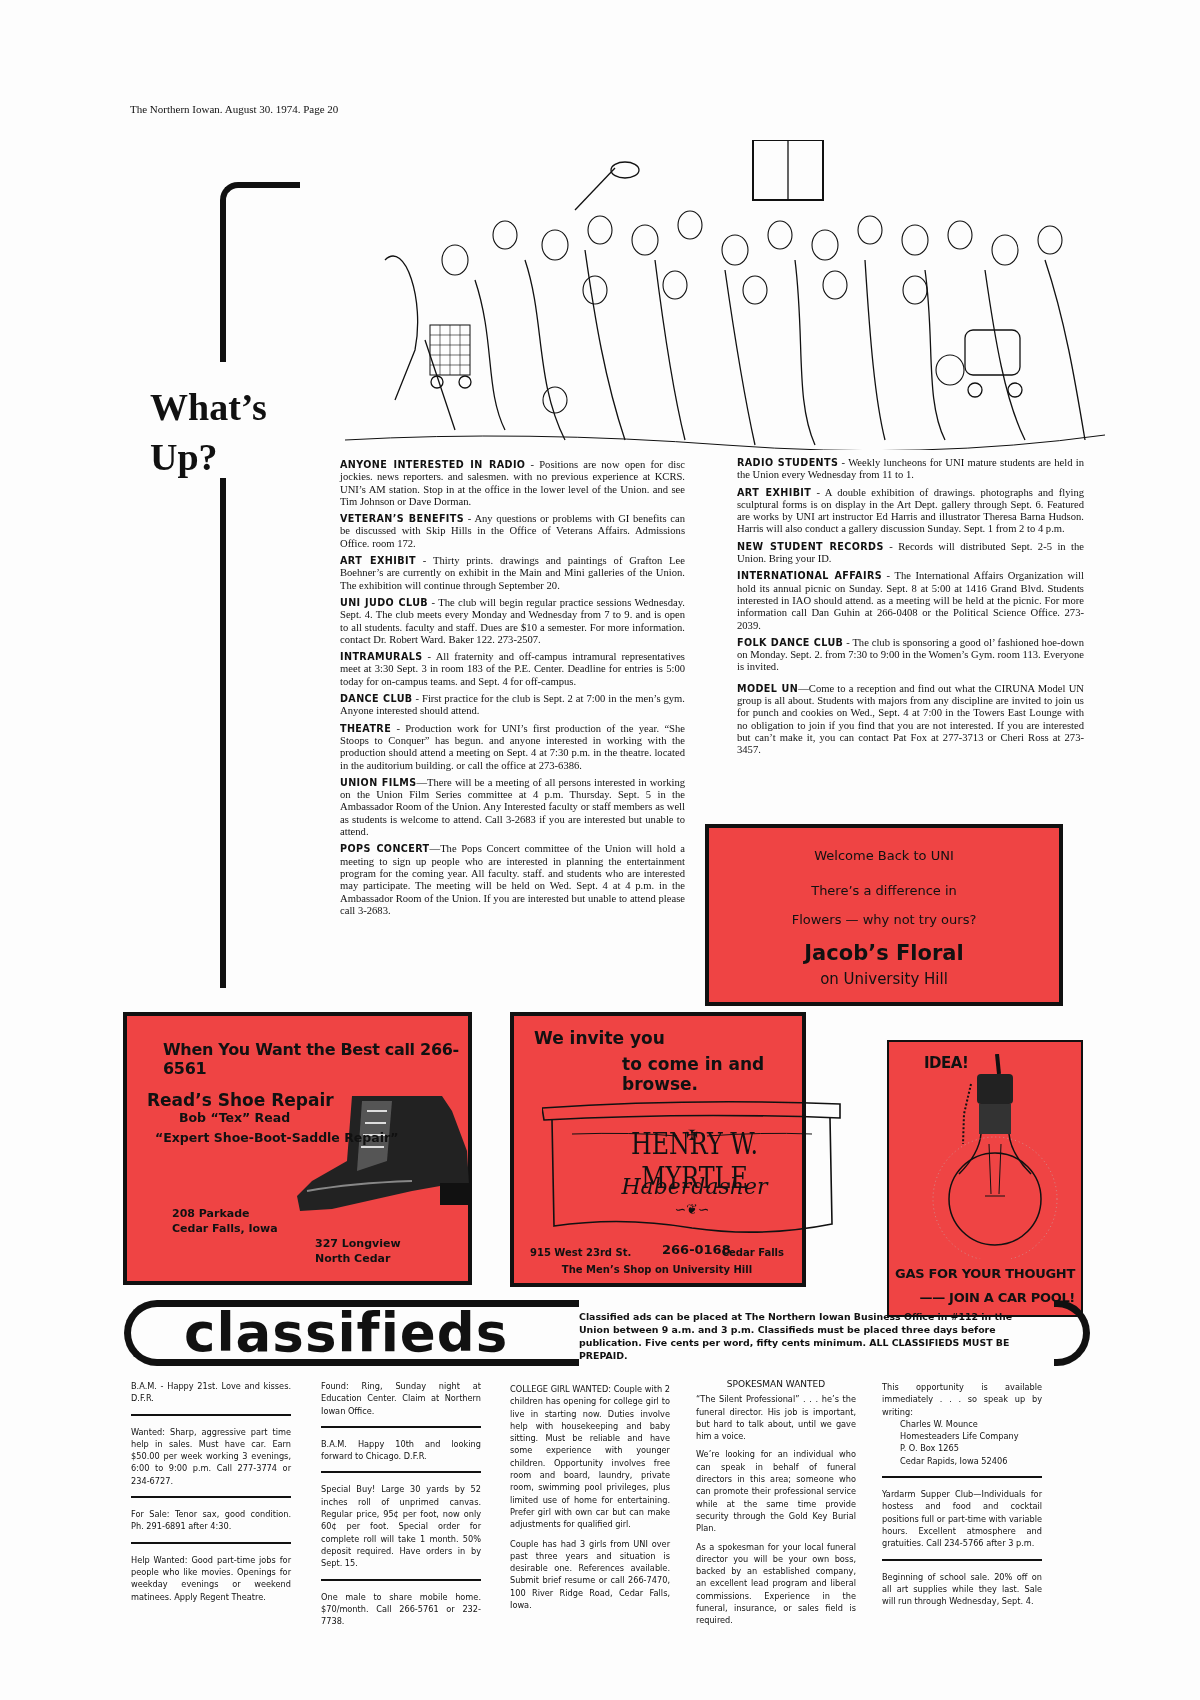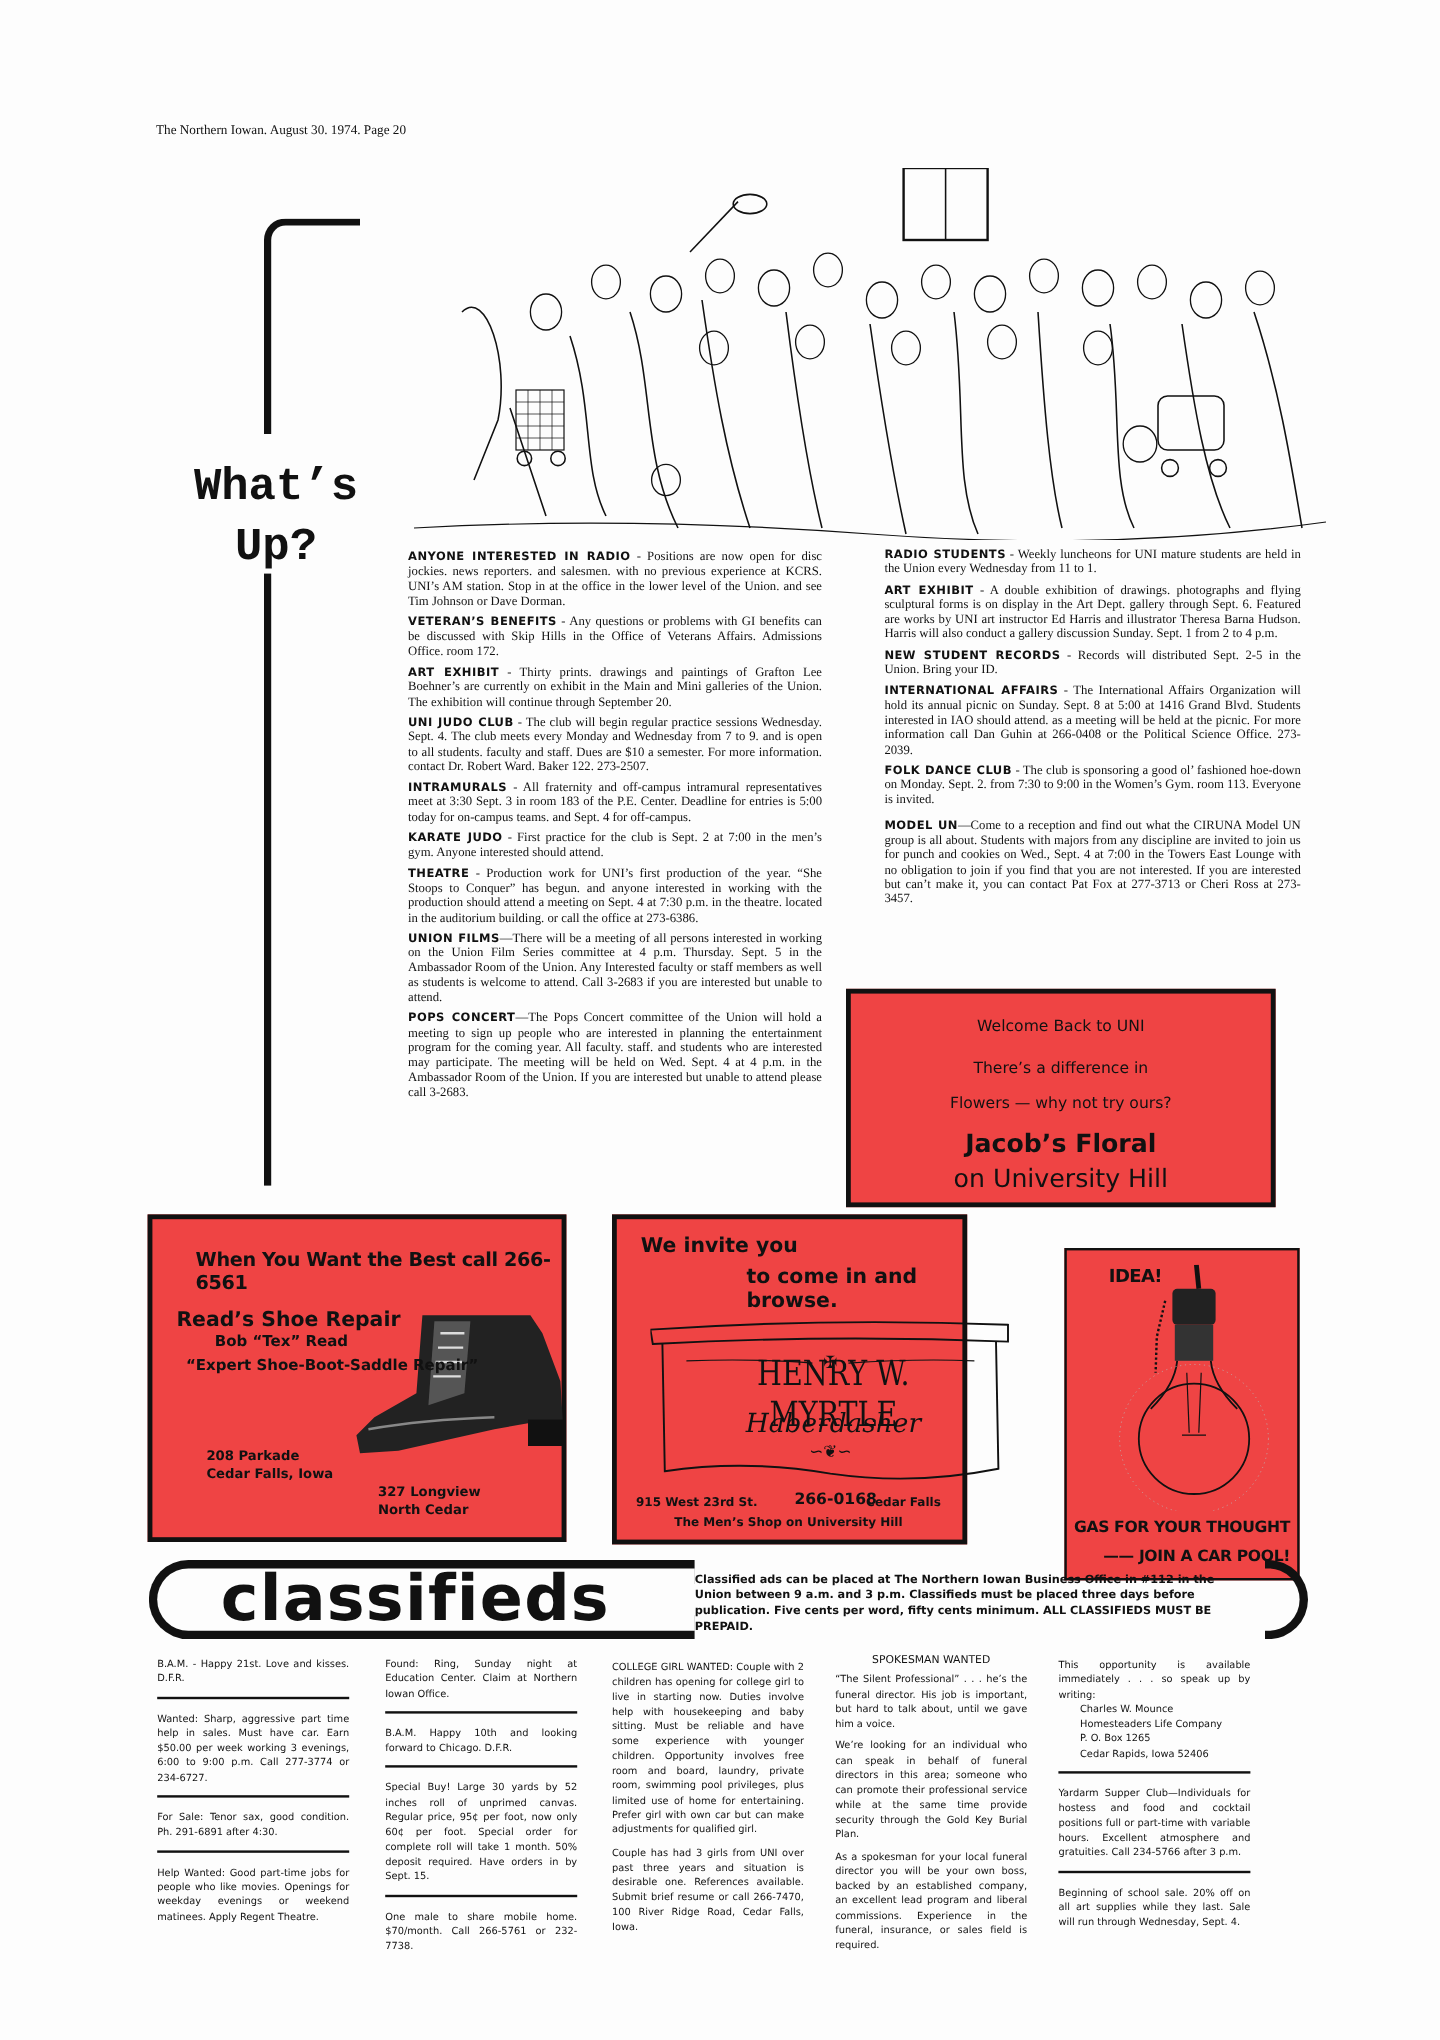--- a/index.html
+++ b/index.html
@@ -5,43 +5,43 @@
   * { box-sizing: border-box; margin: 0; padding: 0; }
   html, body { width: 1200px; height: 1700px; background: #fdfdfd; color: #111; }
   body { position: relative; font-family: "DejaVu Serif", serif; overflow: hidden; }
 
   .folio { position: absolute; left: 130px; top: 103px; font-size: 11px; font-family: "Liberation Serif", serif; }
 
   
   .bracket-top { position: absolute; left: 220px; top: 182px; width: 80px; height: 180px;
     border-left: 6px solid #111; border-top: 6px solid #111; border-top-left-radius: 18px; }
   .bracket-bottom { position: absolute; left: 220px; top: 478px; width: 6px; height: 510px; background: #111; }
-  .whats-up { position: absolute; left: 150px; top: 382px; width: 160px; text-align: center;
-    font-family: Liberation Mono, monospace; font-weight: bold; font-size: 38px; line-height: 50px; }
+  .whats-up { position: absolute; left: 150px; top: 382px; width: 160px; 
+    font-family: Liberation Serif, serif; font-weight: bold; font-size: 38px; line-height: 50px; }
 
   
   .illustration { position: absolute; left: 325px; top: 140px; width: 785px; height: 310px; }
 
   
   .col { position: absolute; font-family: "Liberation Serif", serif; font-size: 10.6px; line-height: 12.3px; text-align: justify; }
   .col-left { left: 340px; top: 459px; width: 345px; }
   .col-right { left: 737px; top: 457px; width: 347px; }
   .event { margin-bottom: 5px; }
   .event.gap { margin-top: 9px; }
   .event-title { font-family: "DejaVu Sans", sans-serif; font-weight: bold; font-size: 9.6px; letter-spacing: 0.4px; }
   .event-body { }
 
   
   .ad { position: absolute; border: 4px solid #111; background: #ef4444; }
   .ad-floral { left: 705px; top: 824px; width: 358px; height: 182px; text-align: center; font-family: "DejaVu Sans", sans-serif; }
   .ad-floral .l1 { font-size: 13px; margin-top: 20px; }
   .ad-floral .l2 { font-size: 13px; margin-top: 20px; }
   .ad-floral .l3 { font-size: 13px; margin-top: 14px; }
   .ad-floral .l4 { font-size: 21px; font-weight: bold; margin-top: 14px; }
-  .ad-floral .l5 { font-size: 21px; margin-top: 5px; }
+  .ad-floral .l5 { font-size: 15px; margin-top: 5px; }
 
   .ad-shoe { left: 123px; top: 1012px; width: 349px; height: 273px; font-family: "DejaVu Sans", sans-serif; }
   .ad-shoe .tag { position: absolute; left: 36px; top: 24px; font-size: 16px; font-weight: bold; letter-spacing: -0.3px; }
   .ad-shoe .name { position: absolute; left: 20px; top: 74px; font-size: 17px; font-weight: bold; }
   .ad-shoe .owner { position: absolute; left: 52px; top: 94px; font-size: 12.5px; font-weight: bold; }
   .ad-shoe .slogan { position: absolute; left: 28px; top: 114px; font-size: 12.5px; font-weight: bold; }
   .ad-shoe .addr1 { position: absolute; left: 45px; top: 190px; font-size: 11px; font-weight: bold; line-height: 15px; }
   .ad-shoe .addr2 { position: absolute; left: 188px; top: 220px; font-size: 11px; font-weight: bold; line-height: 15px; text-align: left; }
   .ad-shoe .boot { position: absolute; left: 165px; top: 75px; width: 180px; height: 130px; }
 
@@ -134,21 +134,21 @@
   <circle cx="650" cy="250" r="7"></circle>
     <circle cx="690" cy="250" r="7"></circle>
 </svg>
 
 <div class="col col-left">
   <div class="event"><span class="event-title">ANYONE INTERESTED IN RADIO</span><span> - </span><span class="event-body">Positions are now open for disc jockies. news reporters. and salesmen. with no previous experience at KCRS. UNI’s AM station. Stop in at the office in the lower level of the Union. and see Tim Johnson or Dave Dorman.</span></div>
   <div class="event"><span class="event-title">VETERAN’S BENEFITS</span><span> - </span><span class="event-body">Any questions or problems with GI benefits can be discussed with Skip Hills in the Office of Veterans Affairs. Admissions Office. room 172.</span></div>
   <div class="event"><span class="event-title">ART EXHIBIT</span><span> - </span><span class="event-body">Thirty prints. drawings and paintings of Grafton Lee Boehner’s are currently on exhibit in the Main and Mini galleries of the Union. The exhibition will continue through September 20.</span></div>
   <div class="event"><span class="event-title">UNI JUDO CLUB</span><span> - </span><span class="event-body">The club will begin regular practice sessions Wednesday. Sept. 4. The club meets every Monday and Wednesday from 7 to 9. and is open to all students. faculty and staff. Dues are $10 a semester. For more information. contact Dr. Robert Ward. Baker 122. 273-2507.</span></div>
   <div class="event"><span class="event-title">INTRAMURALS</span><span> - </span><span class="event-body">All fraternity and off-campus intramural representatives meet at 3:30 Sept. 3 in room 183 of the P.E. Center. Deadline for entries is 5:00 today for on-campus teams. and Sept. 4 for off-campus.</span></div>
-  <div class="event"><span class="event-title">KARATE JUDO</span><span> - </span><span class="event-body">First practice for the club is Sept. 2 at 7:00 in the men’s gym. Anyone interested should attend.</span></div>
+  <div class="event"><span class="event-title">DANCE CLUB</span><span> - </span><span class="event-body">First practice for the club is Sept. 2 at 7:00 in the men’s gym. Anyone interested should attend.</span></div>
   <div class="event"><span class="event-title">THEATRE</span><span> - </span><span class="event-body">Production work for UNI’s first production of the year. “She Stoops to Conquer” has begun. and anyone interested in working with the production should attend a meeting on Sept. 4 at 7:30 p.m. in the theatre. located in the auditorium building. or call the office at 273-6386.</span></div>
   <div class="event"><span class="event-title">UNION FILMS</span><span>—</span><span class="event-body">There will be a meeting of all persons interested in working on the Union Film Series committee at 4 p.m. Thursday. Sept. 5 in the Ambassador Room of the Union. Any Interested faculty or staff members as well as students is welcome to attend. Call 3-2683 if you are interested but unable to attend.</span></div>
   <div class="event"><span class="event-title">POPS CONCERT</span><span>—</span><span class="event-body">The Pops Concert committee of the Union will hold a meeting to sign up people who are interested in planning the entertainment program for the coming year. All faculty. staff. and students who are interested may participate. The meeting will be held on Wed. Sept. 4 at 4 p.m. in the Ambassador Room of the Union. If you are interested but unable to attend please call 3-2683.</span></div>
 </div>
 
 <div class="col col-right">
   <div class="event"><span class="event-title">RADIO STUDENTS</span><span> - </span><span class="event-body">Weekly luncheons for UNI mature students are held in the Union every Wednesday from 11 to 1.</span></div>
   <div class="event"><span class="event-title">ART EXHIBIT</span><span> - </span><span class="event-body">A double exhibition of drawings. photographs and flying sculptural forms is on display in the Art Dept. gallery through Sept. 6. Featured are works by UNI art instructor Ed Harris and illustrator Theresa Barna Hudson. Harris will also conduct a gallery discussion Sunday. Sept. 1 from 2 to 4 p.m.</span></div>
   <div class="event"><span class="event-title">NEW STUDENT RECORDS</span><span> - </span><span class="event-body">Records will distributed Sept. 2-5 in the Union. Bring your ID.</span></div>
   <div class="event"><span class="event-title">INTERNATIONAL AFFAIRS</span><span> - </span><span class="event-body">The International Affairs Organization will hold its annual picnic on Sunday. Sept. 8 at 5:00 at 1416 Grand Blvd. Students interested in IAO should attend. as a meeting will be held at the picnic. For more information call Dan Guhin at 266-0408 or the Political Science Office. 273-2039.</span></div>

